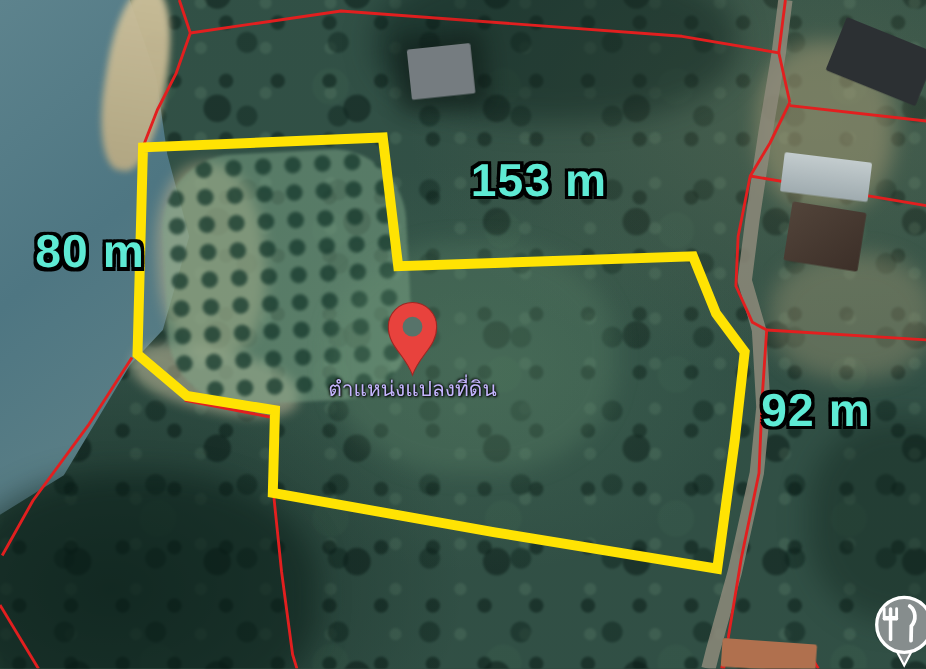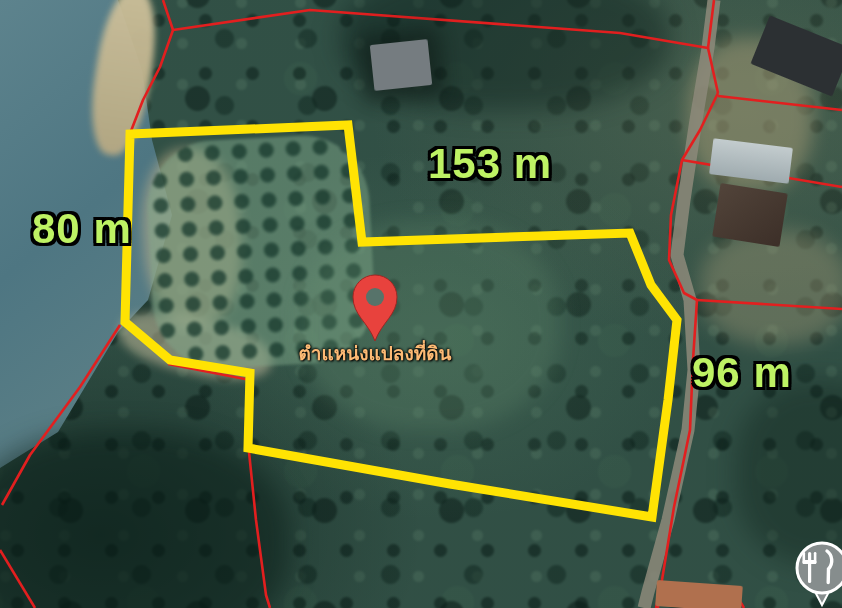--- a/index.html
+++ b/index.html
@@ -28,28 +28,28 @@
       radial-gradient(600px 380px at 88% 18%, rgba(150,150,110,.22), rgba(0,0,0,0) 62%),
       radial-gradient(520px 360px at 12% 88%, rgba(0,18,14,.45), rgba(0,0,0,0) 62%),
       radial-gradient(430px 310px at 52% 55%, rgba(95,140,108,.22), rgba(0,0,0,0) 60%),
       linear-gradient(180deg, rgba(18,38,32,.22), rgba(8,22,18,.18));
   }
   .blob{position:absolute;border-radius:45%;}
   .svg-layer{position:absolute;inset:0;width:842px;height:608px;}
   
   .mlabel{
     position:absolute;font-weight:bold;font-size:42px;line-height:1;
-    color:#bef264;letter-spacing:1px;white-space:nowrap;
+    color:#5eead4;letter-spacing:1px;white-space:nowrap;
     text-shadow:
       -3px -3px 0 #000, 3px -3px 0 #000, -3px 3px 0 #000, 3px 3px 0 #000,
       -3px 0 0 #000, 3px 0 0 #000, 0 -3px 0 #000, 0 3px 0 #000;
   }
   .pin-label{
     position:absolute;left:275px;top:338px;width:200px;text-align:center;
-    color:#fdba74;font-size:19px;font-weight:bold;white-space:nowrap;
+    color:#c4b5fd;font-size:19px;font-weight:normal;white-space:nowrap;
     text-shadow:0 0 3px rgba(0,0,0,.95), 1px 1px 2px #000, -1px -1px 2px rgba(0,0,0,.6);
   }
   .building{position:absolute;filter:blur(.7px);border-radius:2px;}
 </style>
 </head>
 <body>
 
 <div id="map-root">
 
   <div class="sat-base"></div>
@@ -112,21 +112,21 @@
   <div class="building" style="left:656px;top:583px;width:86px;height:26px;transform:rotate(4deg);background:#b0704e;"></div>
   <div class="building" style="left:372px;top:42px;width:58px;height:46px;transform:rotate(-6deg);
               background:#757c80;box-shadow:0 0 20px 12px rgba(12,22,18,.5);"></div>
 
   <svg class="svg-layer" viewBox="0 0 842 608">
     <polygon points="130,134 348,125 362,242 630,233 651,285 677,320 668,400 652,517 450,484 248,448 250,373 170,360 125,322" fill="none" stroke="#ffe303" stroke-width="9" stroke-linejoin="miter"></polygon>
   </svg>
 
   <div class="mlabel" style="left:32px;top:208px;">80 m</div>
   <div class="mlabel" style="left:428px;top:143px;">153 m</div>
-  <div class="mlabel" style="left:692px;top:352px;">96 m</div>
+  <div class="mlabel" style="left:692px;top:352px;">92 m</div>
 
   <svg class="svg-layer" viewBox="0 0 842 608">
     <g>
       <path d="M375,341 C368,322 353,315 353,297 C353,284.8 362.8,275 375,275
                C387.2,275 397,284.8 397,297 C397,315 382,322 375,341 Z" fill="#e8423d" stroke="#9c2723" stroke-width="1"></path>
       <circle cx="375" cy="297" r="9" fill="#57736a"></circle>
     </g>
     <g>
       <path d="M812,586 L822,605 L832,586 Z" fill="#868d8d" stroke="#ffffff" stroke-width="2"></path>
       <circle cx="822" cy="568" r="25" fill="#868d8d" stroke="#ffffff" stroke-width="3"></circle>

